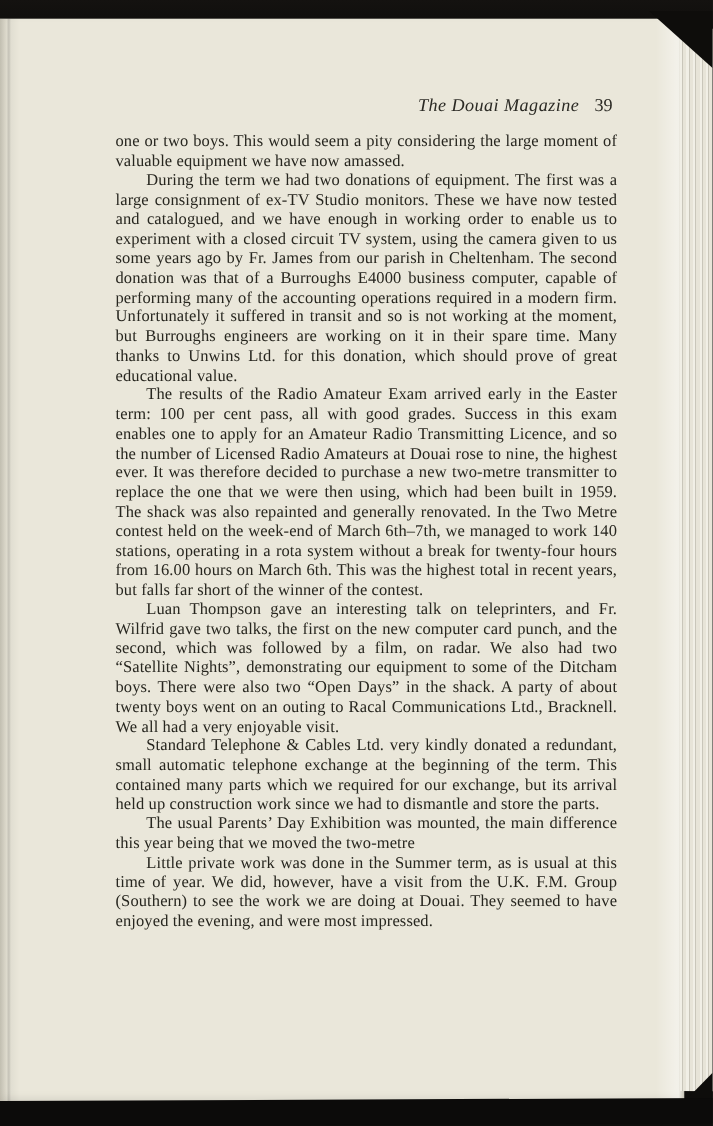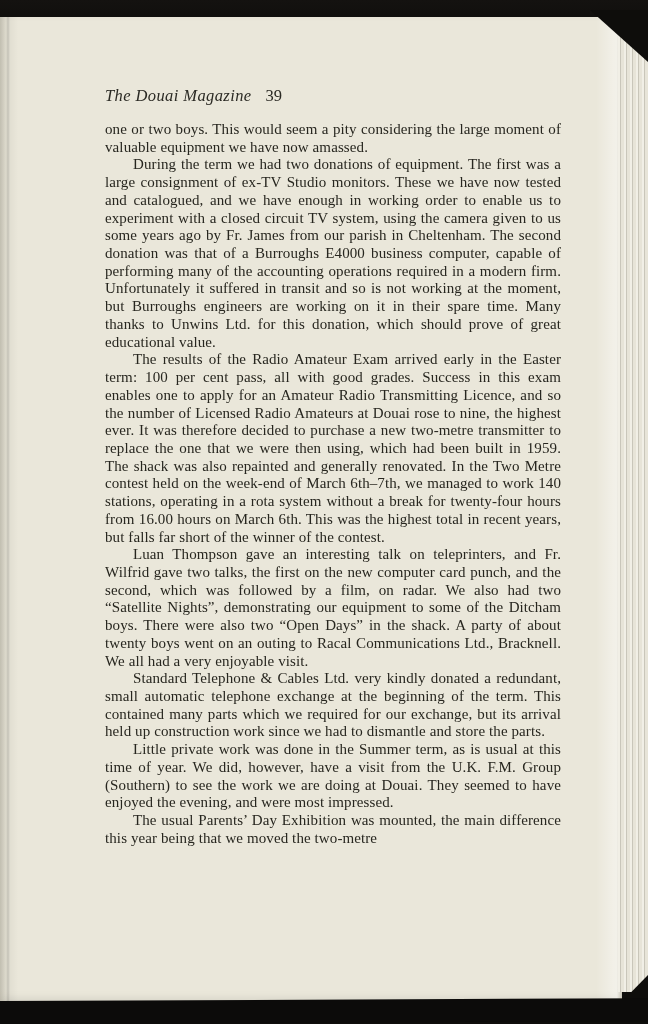--- a/index.html
+++ b/index.html
@@ -84,20 +84,21 @@
     left: 0; top: 1001px; width: 648px; height: 23px;
     background: #0c0b0a;
     transform: skewY(-0.25deg);
     transform-origin: left top;
   }
   .running-head {
     position: absolute;
     left: 105px;
     top: 69px;
     width: 452px;
+    text-align: right;
     color: #2b2a24;
     font-size: 16.5px;
     white-space: nowrap;
   }
   .running-head .mag-title { font-style: italic; letter-spacing: 0.4px; }
   .running-head .folio { font-style: normal; margin-left: 14px; }
   .text-block {
     position: absolute;
     left: 105px;
     top: 104px;
@@ -124,22 +125,22 @@
     <div class="running-head">
       <span class="mag-title">The Douai Magazine</span><span class="folio">39</span>
     </div>
 
     <div class="text-block">
       <p class="no-indent">one or two boys. This would seem a pity considering the large moment of valuable equipment we have now amassed.</p>
       <p>During the term we had two donations of equipment. The first was a large consignment of ex-TV Studio monitors. These we have now tested and catalogued, and we have enough in working order to enable us to experiment with a closed circuit TV system, using the camera given to us some years ago by Fr. James from our parish in Cheltenham. The second donation was that of a Burroughs E4000 business computer, capable of performing many of the accounting operations required in a modern firm. Unfortunately it suffered in transit and so is not working at the moment, but Burroughs engineers are working on it in their spare time. Many thanks to Unwins Ltd. for this donation, which should prove of great educational value.</p>
       <p>The results of the Radio Amateur Exam arrived early in the Easter term: 100 per cent pass, all with good grades. Success in this exam enables one to apply for an Amateur Radio Transmitting Licence, and so the number of Licensed Radio Amateurs at Douai rose to nine, the highest ever. It was therefore decided to purchase a new two-metre transmitter to replace the one that we were then using, which had been built in 1959. The shack was also repainted and generally renovated. In the Two Metre contest held on the week-end of March 6th–7th, we managed to work 140 stations, operating in a rota system without a break for twenty-four hours from 16.00 hours on March 6th. This was the highest total in recent years, but falls far short of the winner of the contest.</p>
       <p>Luan Thompson gave an interesting talk on teleprinters, and Fr. Wilfrid gave two talks, the first on the new computer card punch, and the second, which was followed by a film, on radar. We also had two “Satellite Nights”, demonstrating our equipment to some of the Ditcham boys. There were also two “Open Days” in the shack. A party of about twenty boys went on an outing to Racal Communications Ltd., Bracknell. We all had a very enjoyable visit.</p>
       <p>Standard Telephone &amp; Cables Ltd. very kindly donated a redundant, small automatic telephone exchange at the beginning of the term. This contained many parts which we required for our exchange, but its arrival held up construction work since we had to dismantle and store the parts.</p>
+      <p>The usual Parents’ Day Exhibition was mounted, the main difference this year being that we moved the two-metre</p>
       <p>Little private work was done in the Summer term, as is usual at this time of year. We did, however, have a visit from the U.K. F.M. Group (Southern) to see the work we are doing at Douai. They seemed to have enjoyed the evening, and were most impressed.</p>
-      <p>The usual Parents’ Day Exhibition was mounted, the main difference this year being that we moved the two-metre</p>
     </div>
 
   </div>
 
   <div class="edge-stack"></div>
   <div class="corner-black corner-tr"></div>
   <div class="corner-black corner-br"></div>
   <div class="bottom-black"></div>
 
 </div>

